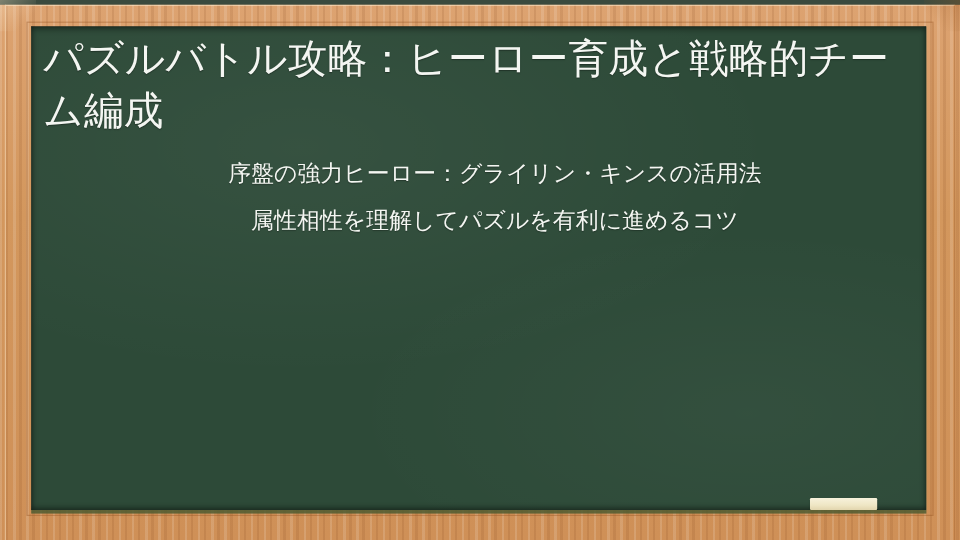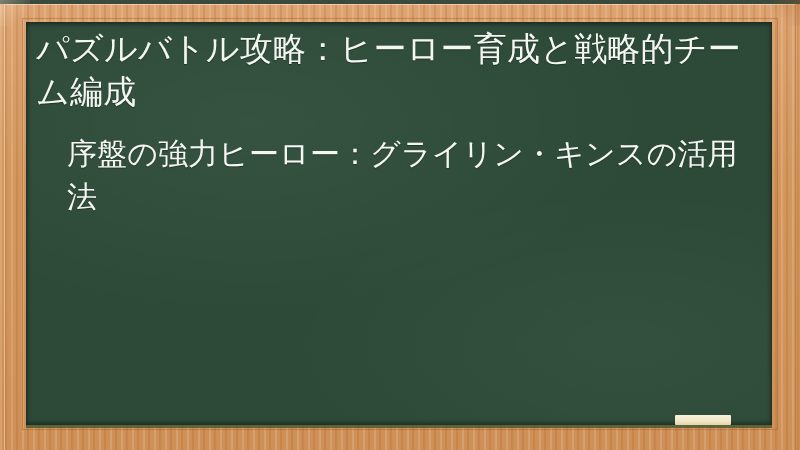--- a/index.html
+++ b/index.html
@@ -126,26 +126,27 @@
     text-shadow: 0 1px 1px rgba(0,0,0,0.35);
   }
 
   .board-list {
     list-style: none;
     margin: 18px 0 0 0;
     padding: 0 0 0 31px;
   }
   .board-list-item {
     color: #f4f6f2;
-    font-size: 30px;
+    font-size: 19px;
     line-height: 1.44;
     font-weight: 400;
     margin: 0 0 12px 0;
     letter-spacing: 0.1px;
     text-shadow: 0 1px 1px rgba(0,0,0,0.30);
+    text-align: center;
   }
   .board-list-item:last-child {
     margin-bottom: 0;
   }
 
   
   .chalk-stick {
     position: absolute;
     left: 649px;
     top: 393px;
@@ -179,20 +180,21 @@
   <div class="miter-tr"></div>
   <div class="frame-inner-bevel"></div>
 
   <div class="board">
     <div class="board-content">
 
       <h1 class="board-title">パズルバトル攻略：ヒーロー育成と戦略的チーム編成</h1>
 
       <ul class="board-list">
         <li class="board-list-item">序盤の強力ヒーロー：グライリン・キンスの活用法</li>
+        <li class="board-list-item">属性相性を理解してパズルを有利に進めるコツ</li>
       </ul>
 
     </div>
 
     <div class="chalk-stick"></div>
   </div>
 
   <div class="board-ledge-line"></div>
 
 </div>

